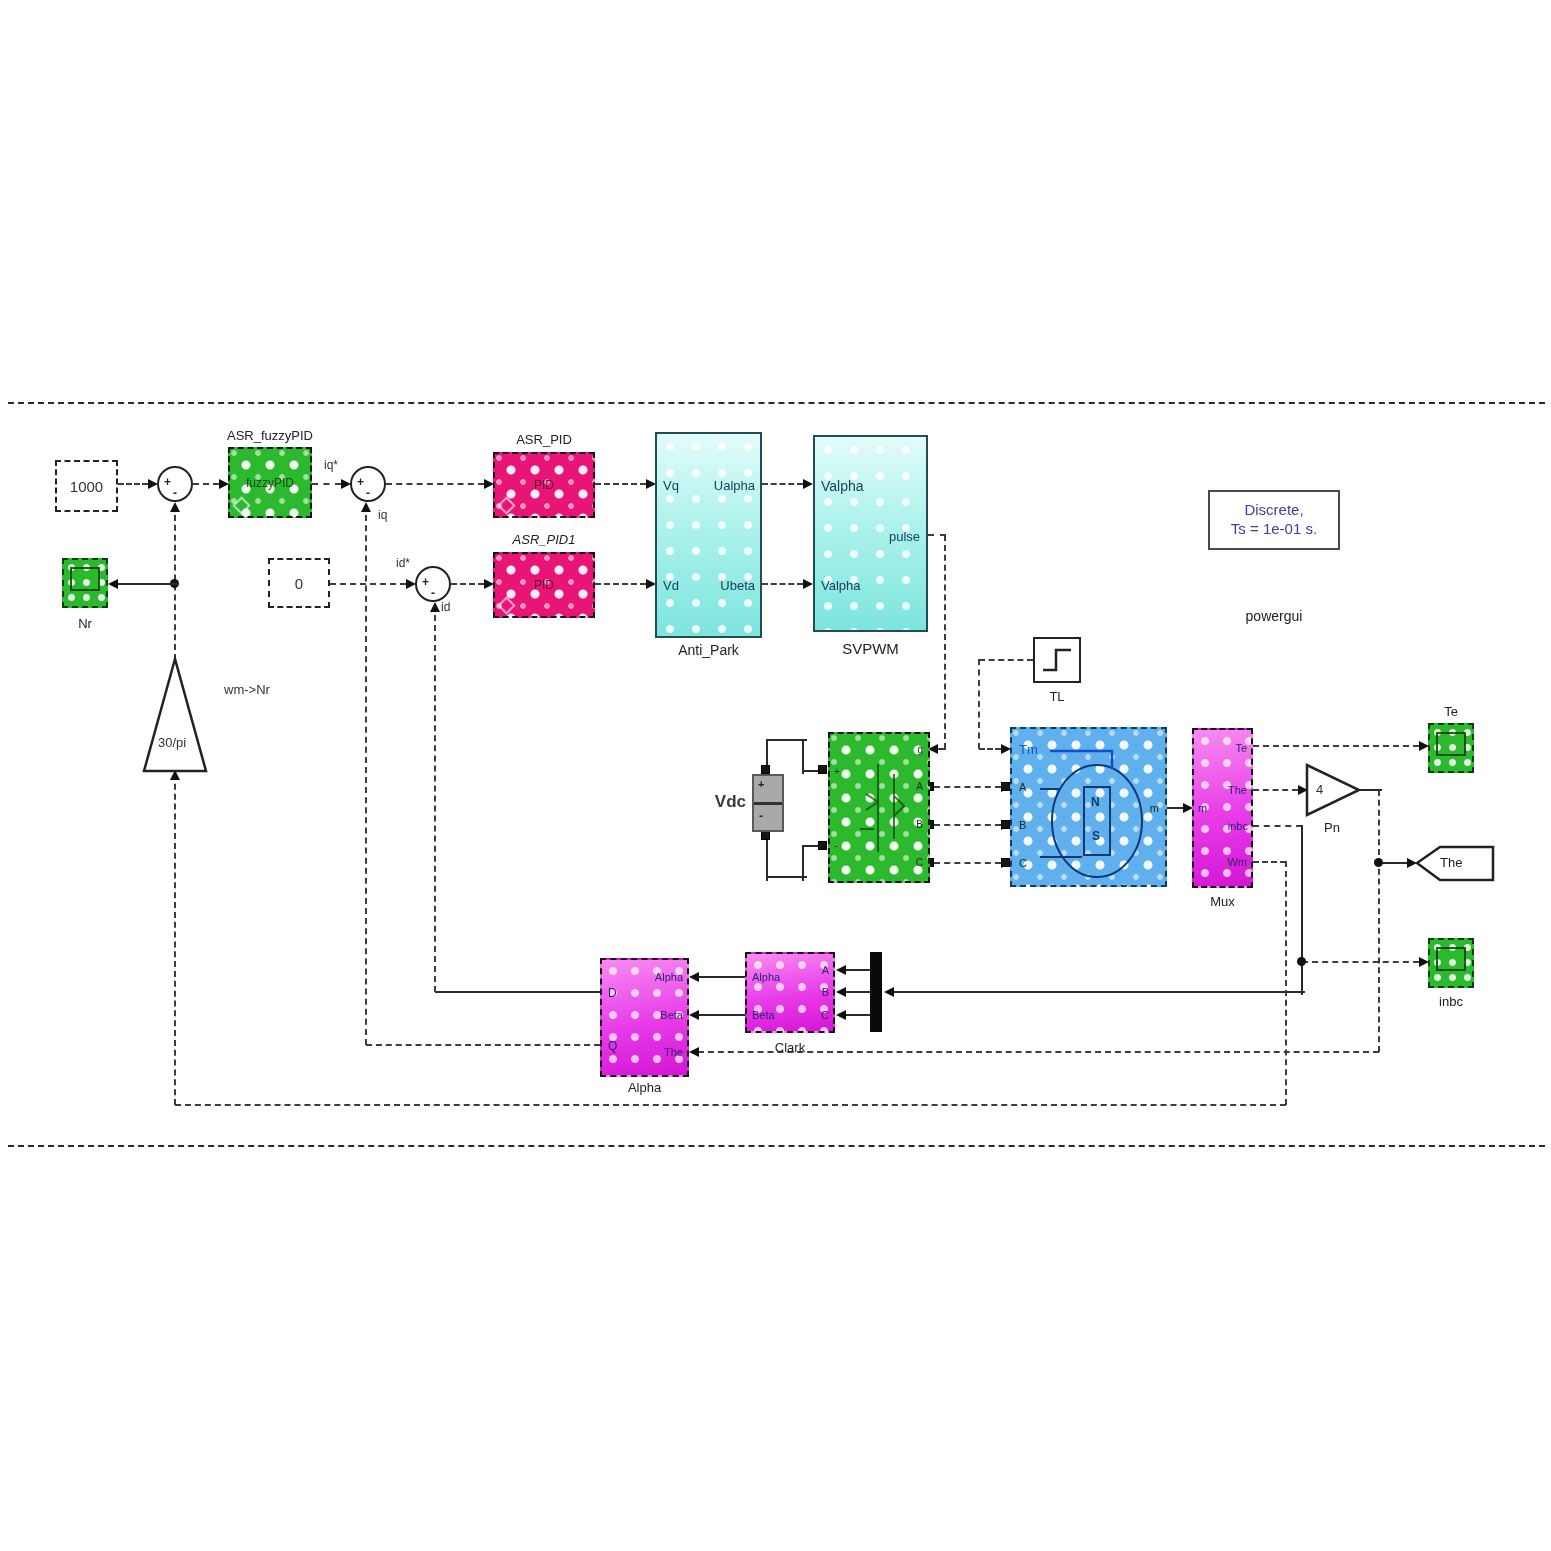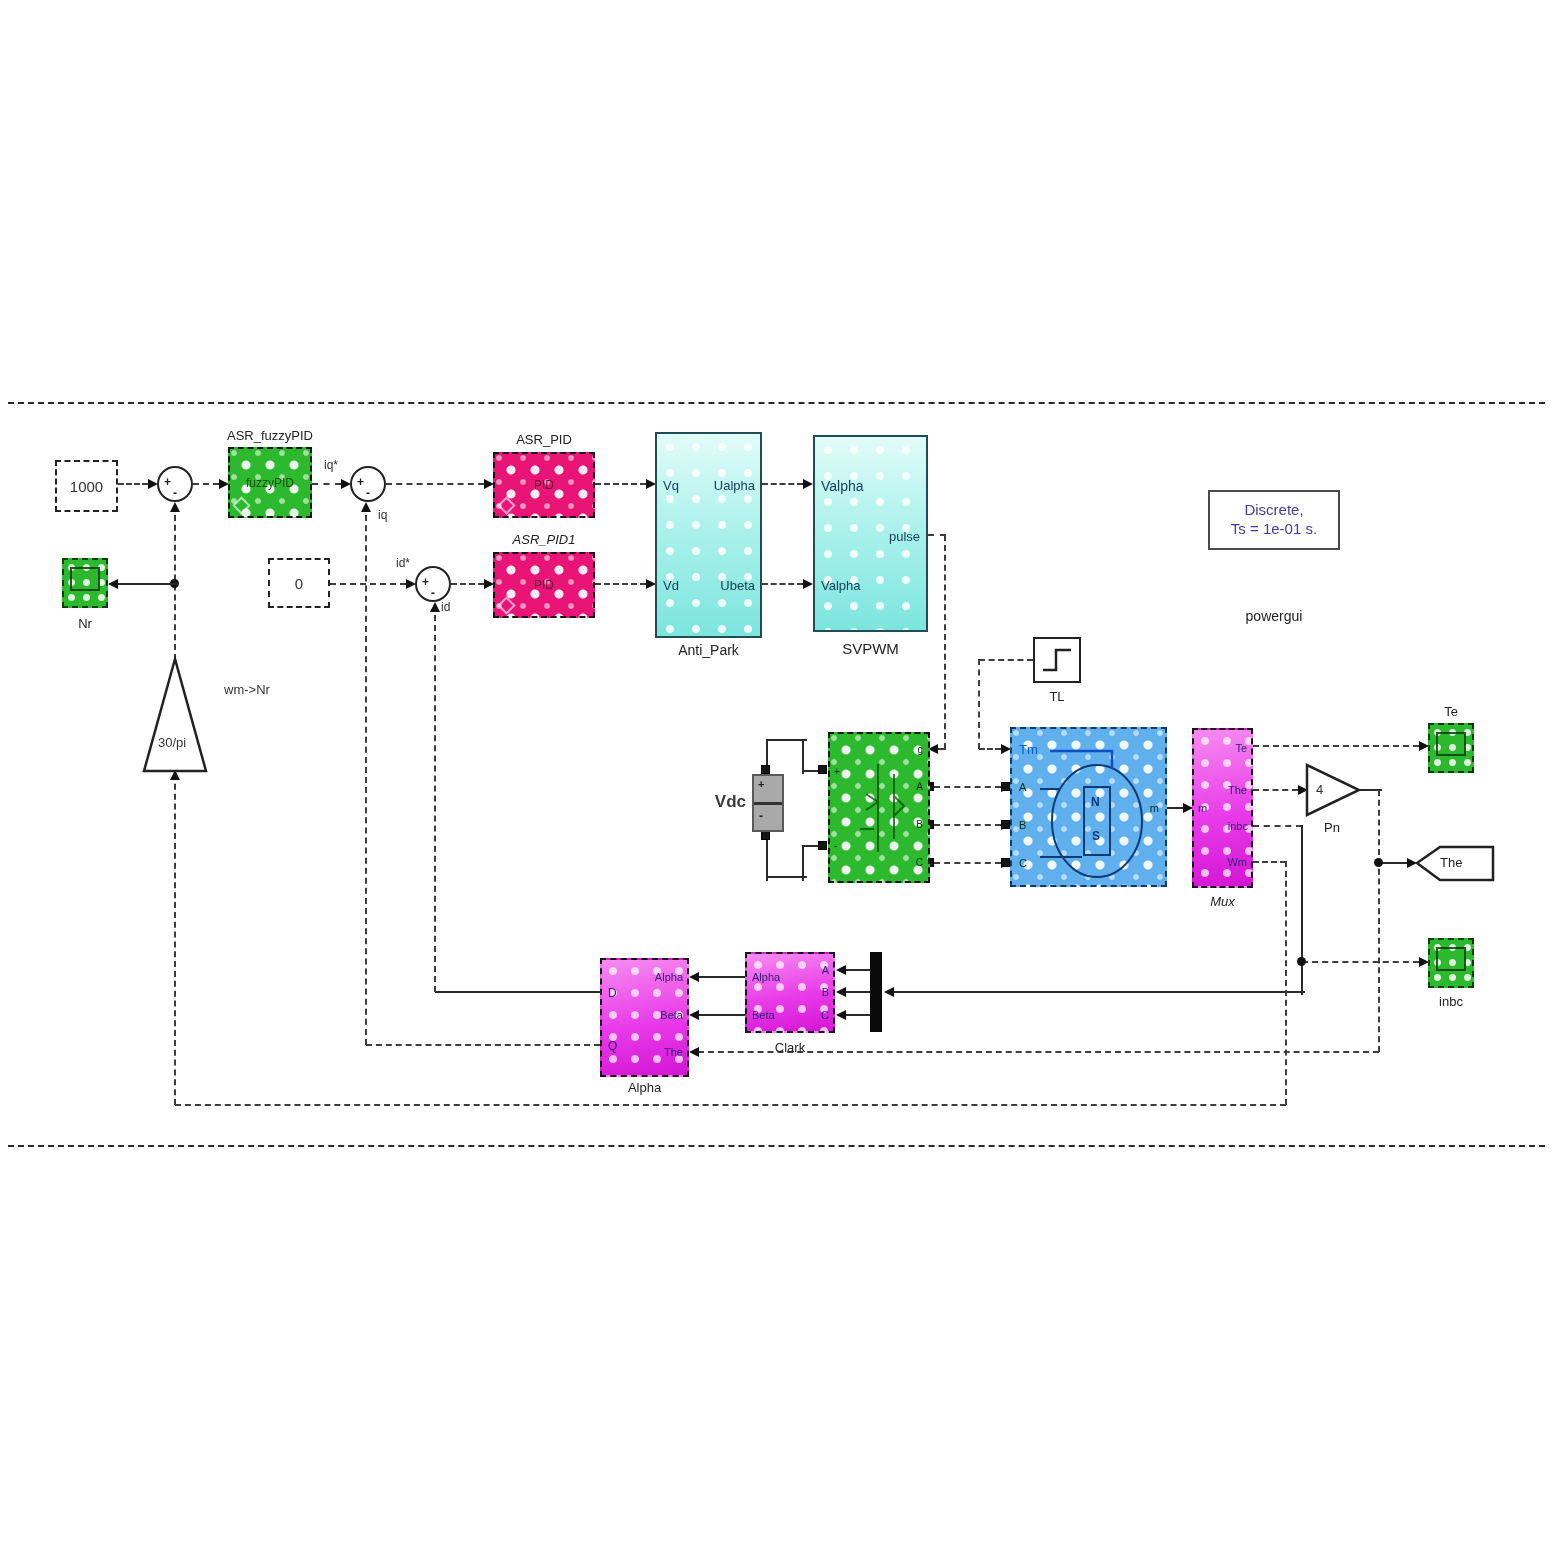--- a/index.html
+++ b/index.html
@@ -310,21 +310,21 @@
     <span style="position:absolute;left:80px;top:100px;font-size:12px;color:#0f3a78;font-weight:bold;">S</span>
   </div>
 
   <div class="blk mag" style="left:1192px;top:728px;width:61px;height:160px;">
     <span class="portlbl mg" style="left:4px;top:72px;">m</span>
     <span class="portlbl mg" style="right:4px;top:12px;">Te</span>
     <span class="portlbl mg" style="right:4px;top:54px;">The</span>
     <span class="portlbl mg" style="right:3px;top:90px;">inbc</span>
     <span class="portlbl mg" style="right:4px;top:126px;">Wm</span>
   </div>
-  <div class="lbl" style="left:1190px;top:894px;width:65px;font-style:italic;">Mux</div>
+  <div class="lbl" style="left:1190px;top:894px;width:65px;">Mux</div>
 
   <svg style="position:absolute;left:1304px;top:762px;" width="60" height="56">
     <polygon points="3,3 3,53 55,28" fill="#ffffff" stroke="#222" stroke-width="2.5"></polygon>
   </svg>
   <div class="siglbl" style="left:1316px;top:782px;font-size:13px;">4</div>
   <div class="lbl" style="left:1310px;top:820px;width:44px;">Pn</div>
 
   <div class="lbl" style="left:1428px;top:704px;width:46px;">Te</div>
   <div class="scope" style="left:1428px;top:723px;width:46px;height:50px;">
     <div class="scr"></div>

